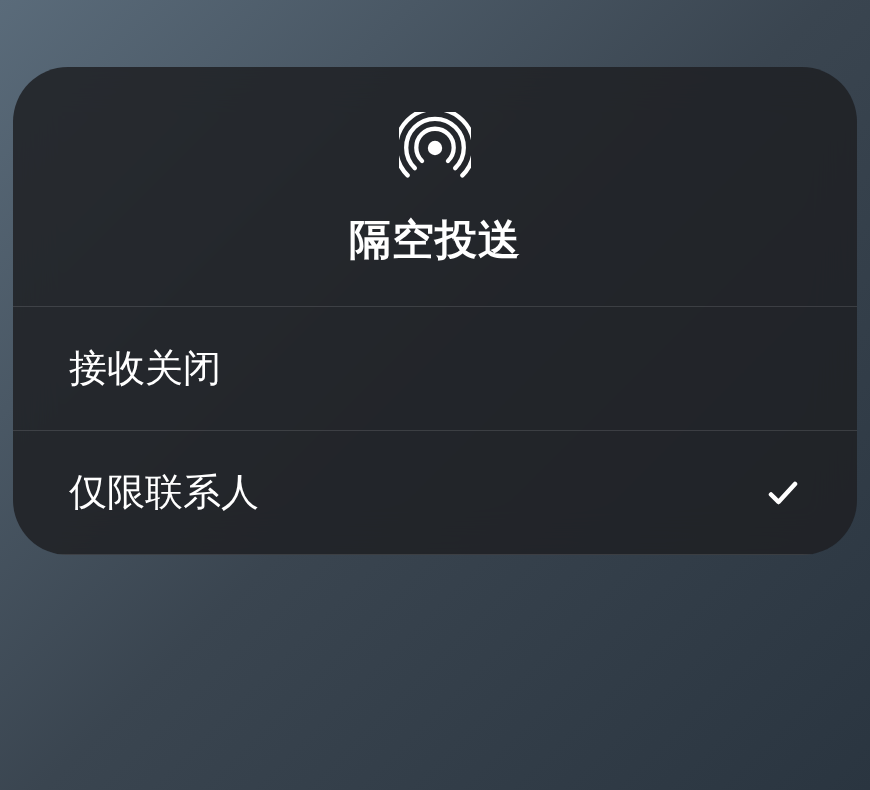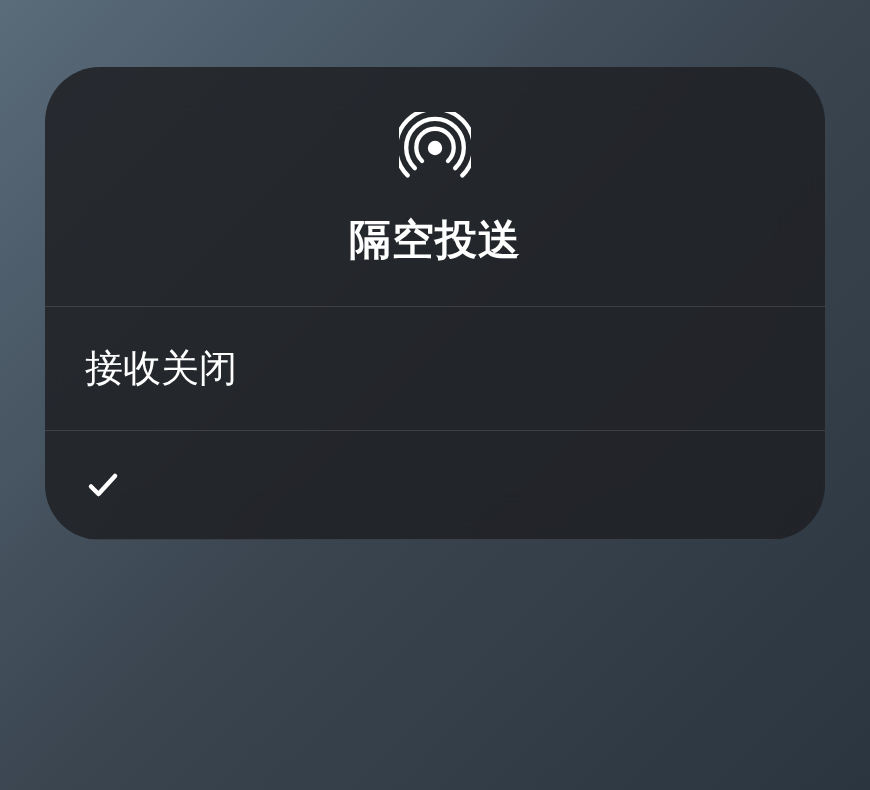--- a/index.html
+++ b/index.html
@@ -14,21 +14,21 @@
       background: linear-gradient(135deg, #5a6b7a 0%, #3a4550 50%, #2a3540 100%);
       display: flex;
       align-items: flex-start;
       justify-content: center;
       padding-top: 67px;
       font-family: -apple-system, BlinkMacSystemFont, "Helvetica Neue", "PingFang SC", "Microsoft YaHei", sans-serif;
       overflow: hidden;
     }
 
     .panel {
-      width: 780px;
+      width: 844px;
       background: rgba(30, 32, 35, 0.85);
       border-radius: 55px;
       overflow: hidden;
       backdrop-filter: blur(20px);
     }
 
     .panel-header {
       display: flex;
       flex-direction: column;
       align-items: center;
@@ -59,21 +59,21 @@
 
     .panel-options {
       display: flex;
       flex-direction: column;
     }
 
     .option-item {
       display: flex;
       align-items: center;
       justify-content: space-between;
-      padding: 36px 40px;
+      padding: 36px 56px;
       border-bottom: 1px solid rgba(255, 255, 255, 0.12);
       cursor: pointer;
     }
 
     .option-item:last-child {
       border-bottom: 1px solid rgba(255, 255, 255, 0.12);
     }
 
     .option-label {
       color: #ffffff;
@@ -116,20 +116,21 @@
   <div class="panel-options">
     <div class="option-item">
       <span class="option-label">接收关闭</span>
       <span class="checkmark hidden">
         <svg viewBox="0 0 24 24" fill="none" stroke="#ffffff" stroke-width="3" stroke-linecap="round" stroke-linejoin="round">
           <polyline points="4 13 9 18 20 6"></polyline>
         </svg>
       </span>
     </div>
     <div class="option-item">
+      <span class="option-label">仅限联系人</span>
       <span class="checkmark">
         <svg viewBox="0 0 24 24" fill="none" stroke="#ffffff" stroke-width="3" stroke-linecap="round" stroke-linejoin="round">
           <polyline points="4 13 9 18 20 6"></polyline>
         </svg>
       </span>
     </div>
   </div>
 </div>
 
 </body></html>

